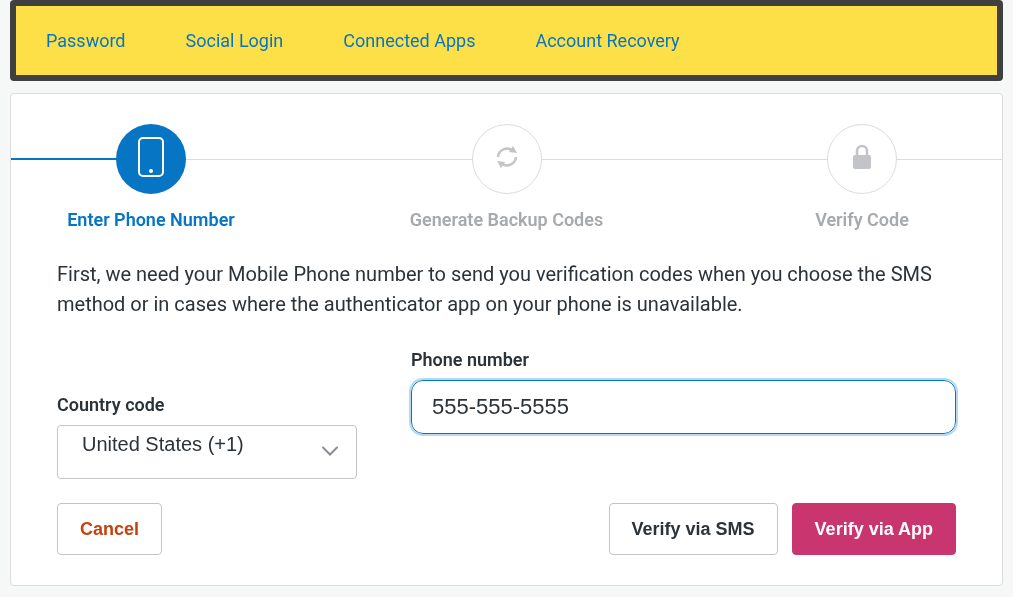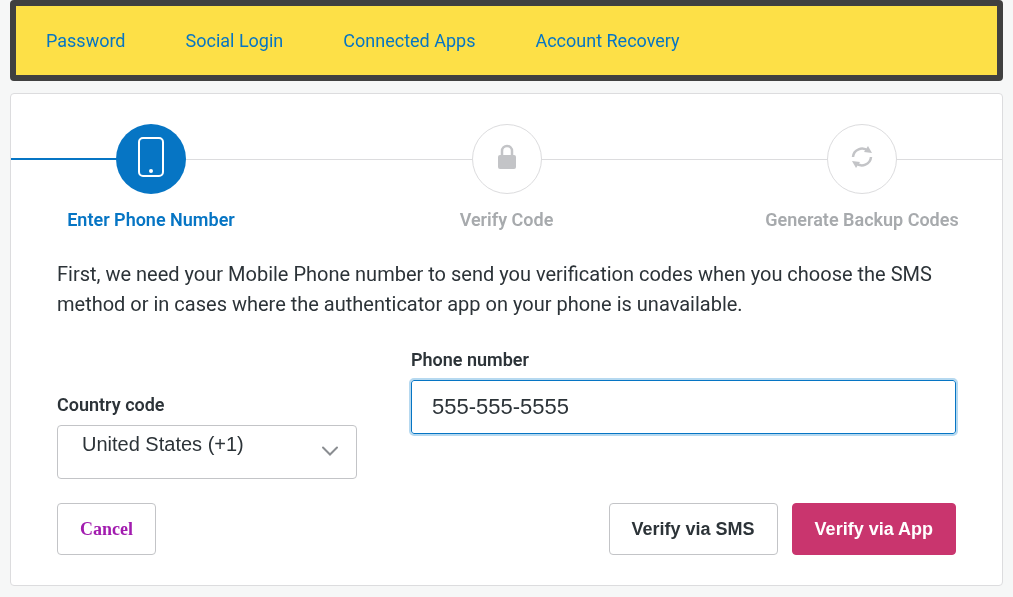--- a/index.html
+++ b/index.html
@@ -140,21 +140,21 @@
     right: 18px;
     top: 50%;
     transform: translateY(-50%);
     pointer-events: none;
   }
   .text-input {
     width: 100%;
     height: 54px;
     border: 1px solid #0675c4;
     outline: 2px solid #b6d9f0;
-    border-radius: 3px;
+    border-radius: 12px;
     padding: 0 20px;
     font-size: 22px;
     color: #2c3338;
   }
   .actions {
     display: flex;
     margin-top: 24px;
   }
   .spacer { flex: 1; }
   .btn {
@@ -175,22 +175,21 @@
     margin-right: 14px;
   }
   .btn-primary {
     background: #c9356e;
     border: 1px solid #c9356e;
     color: #fff;
   }
   .btn-cancel {
     background: #fff;
     border: 1px solid #c3c4c7;
-    color: #a21caf;
-    font-family: Liberation Serif, serif;
+    color: #c2410c;
   }
 </style>
 </head>
 <body>
 
 <div class="page">
 
   <div class="tabs">
     <div class="tab">Password</div>
     <div class="tab">Social Login</div>
@@ -207,46 +206,46 @@
       <div class="step active">
         <div class="step-circle">
           <span>
             <svg width="26" height="40" viewBox="0 0 26 40" fill="none">
               <rect x="1" y="1" width="24" height="38" rx="4" stroke="#ffffff" stroke-width="2"></rect>
               <circle cx="13" cy="34" r="2" fill="#ffffff"></circle>
             </svg>
           </span>
         </div>
         <div class="step-label">Enter Phone Number</div>
-      </div>
-
-      <div class="step">
-        <div class="step-circle">
-          <span>
-            <svg width="24" height="28" viewBox="0 0 24 28" fill="none">
-              <rect x="3" y="12" width="18" height="14" rx="2" fill="#c3c4c7"></rect>
-              <path d="M7 12 V8 a5 5 0 0 1 10 0 V12" stroke="#c3c4c7" stroke-width="2.5" fill="none"></path>
-            </svg>
-          </span>
-        </div>
-        <div class="step-label">Verify Code</div>
       </div>
 
       <div class="step">
         <div class="step-circle">
           <span>
             <svg width="30" height="30" viewBox="0 0 30 30" fill="none">
               <path d="M6 15 a9 9 0 0 1 15 -6" stroke="#c3c4c7" stroke-width="2.5" fill="none"></path>
               <path d="M24 15 a9 9 0 0 1 -15 6" stroke="#c3c4c7" stroke-width="2.5" fill="none"></path>
               <polygon points="21,4 25,11 17,10" fill="#c3c4c7"></polygon>
               <polygon points="9,26 5,19 13,20" fill="#c3c4c7"></polygon>
             </svg>
           </span>
         </div>
         <div class="step-label">Generate Backup Codes</div>
+      </div>
+
+      <div class="step">
+        <div class="step-circle">
+          <span>
+            <svg width="24" height="28" viewBox="0 0 24 28" fill="none">
+              <rect x="3" y="12" width="18" height="14" rx="2" fill="#c3c4c7"></rect>
+              <path d="M7 12 V8 a5 5 0 0 1 10 0 V12" stroke="#c3c4c7" stroke-width="2.5" fill="none"></path>
+            </svg>
+          </span>
+        </div>
+        <div class="step-label">Verify Code</div>
       </div>
     </div>
 
     <div class="content">
       <p class="desc">First, we need your Mobile Phone number to send you verification codes when you choose the SMS method or in cases where the authenticator app on your phone is unavailable.</p>
 
       <div class="fields">
         <div class="field-col-1">
           <label class="field-label">Country code</label>
           <div class="select-wrap">

